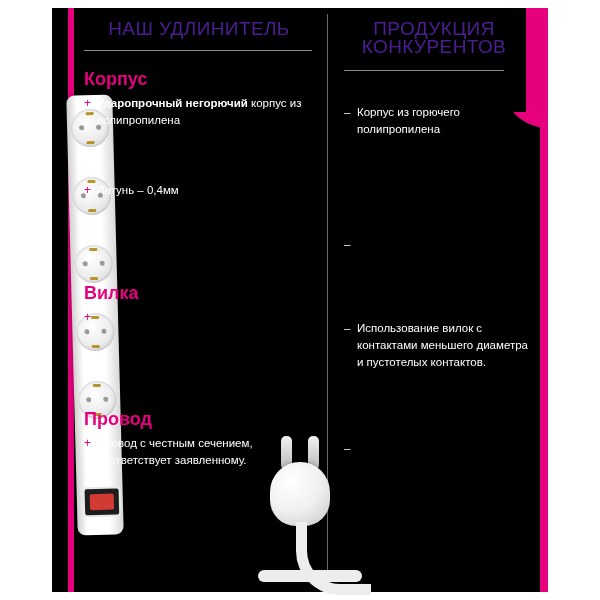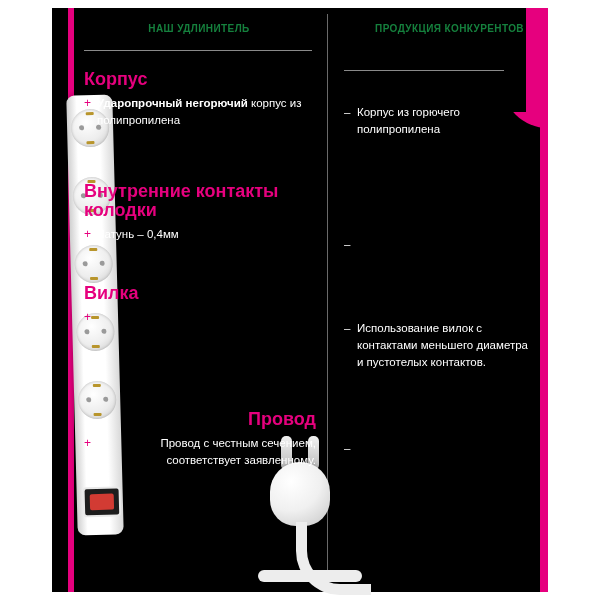--- a/index.html
+++ b/index.html
@@ -85,37 +85,37 @@
     left: 344px;
     top: 70px;
     width: 160px;
     height: 1px;
     background: #8a8a8a;
   }
 
   
   .col-head {
     position: absolute;
-    color: #15803d;
-    font-size: 10px;
-    font-weight: bold;
+    color: #4c1d95;
+    font-size: 19px;
+    font-weight: normal;
     letter-spacing: 0.4px;
     line-height: 18px;
   }
   .col-head.left {
     left: 84px;
     top: 20px;
     width: 230px;
     text-align: center;
   }
   .col-head.right {
     left: 344px;
     top: 20px;
     width: 180px;
-    text-align: right;
+    text-align: center;
   }
 
   
   .left-col {
     position: absolute;
     left: 84px;
     top: 62px;
     width: 232px;
   }
   .blk { position: absolute; }
@@ -331,35 +331,34 @@
 
     <div class="blk" style="top:8px; width:232px;">
       <div class="blk-title">Корпус</div>
       <div class="blk-body">
         <span class="plus">+</span>
         <span class="b">Ударопрочный негорючий </span><span>корпус из полипропилена</span>
       </div>
     </div>
 
     <div class="blk" style="top:120px; width:232px;">
-      <div class="blk-title">Внутренние контакты колодки</div>
       <div class="blk-body">
         <span class="plus">+</span>
         <span>Латунь – 0,4мм</span>
       </div>
     </div>
 
     <div class="blk" style="top:222px; width:232px;">
       <div class="blk-title">Вилка</div>
       <div class="blk-body">
         <span class="plus">+</span>
       </div>
     </div>
 
-    <div class="blk" style="top:348px; width:232px;text-align:right;">
+    <div class="blk" style="top:348px; width:232px;">
       <div class="blk-title">Провод</div>
       <div class="blk-body">
         <span class="plus">+</span>
         <span>Провод с честным сечением, соответствует заявленному.</span>
       </div>
     </div>
 
   </div>
 
   <div class="right-col">

